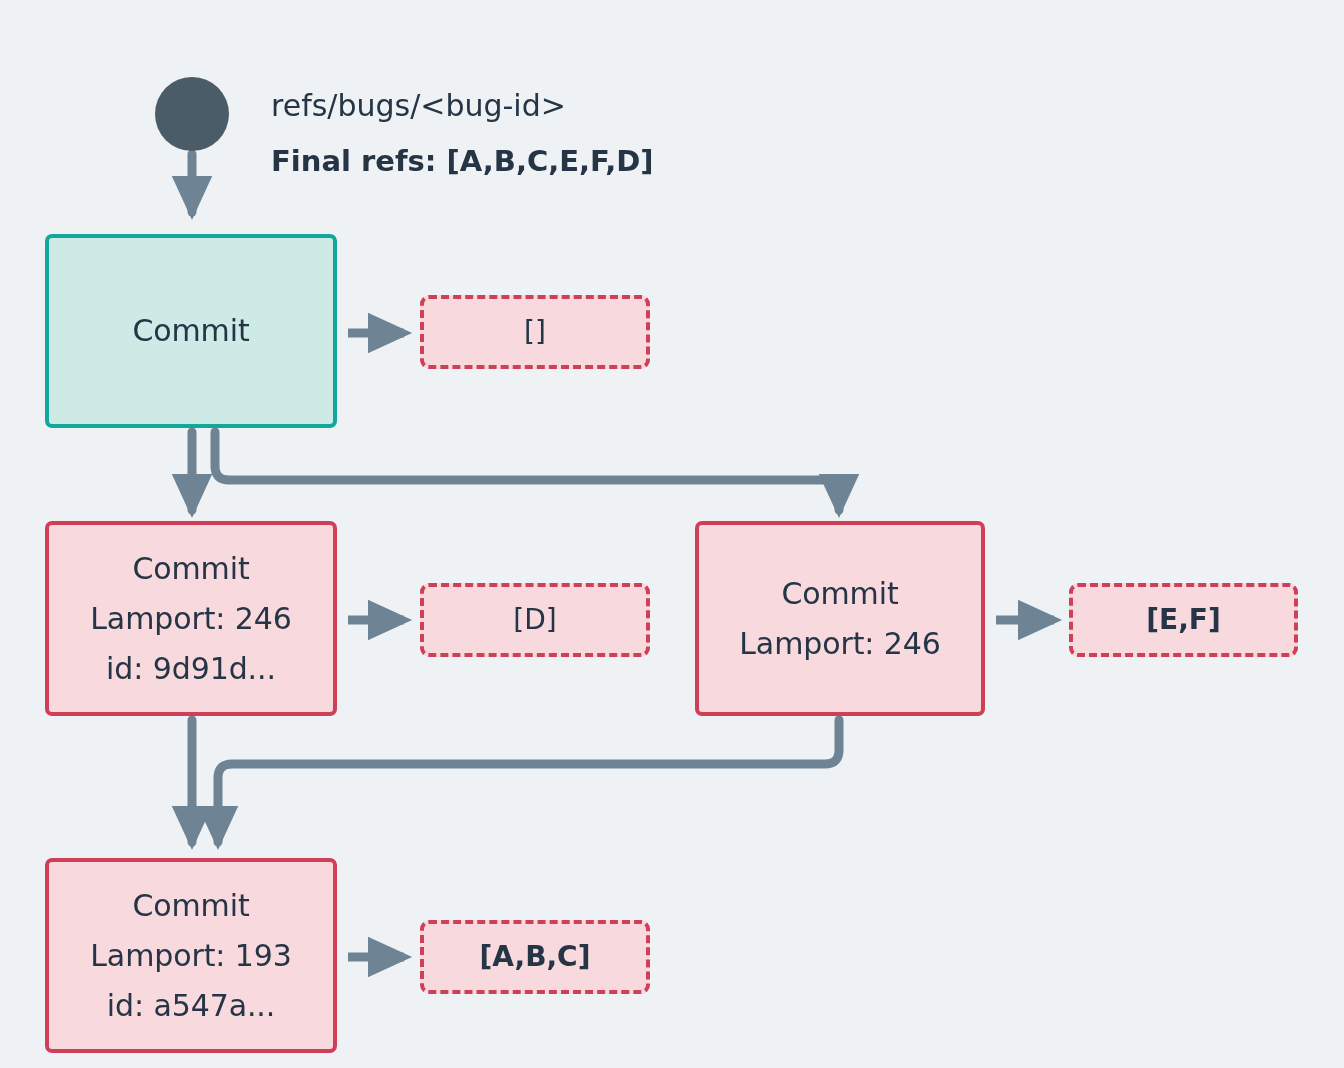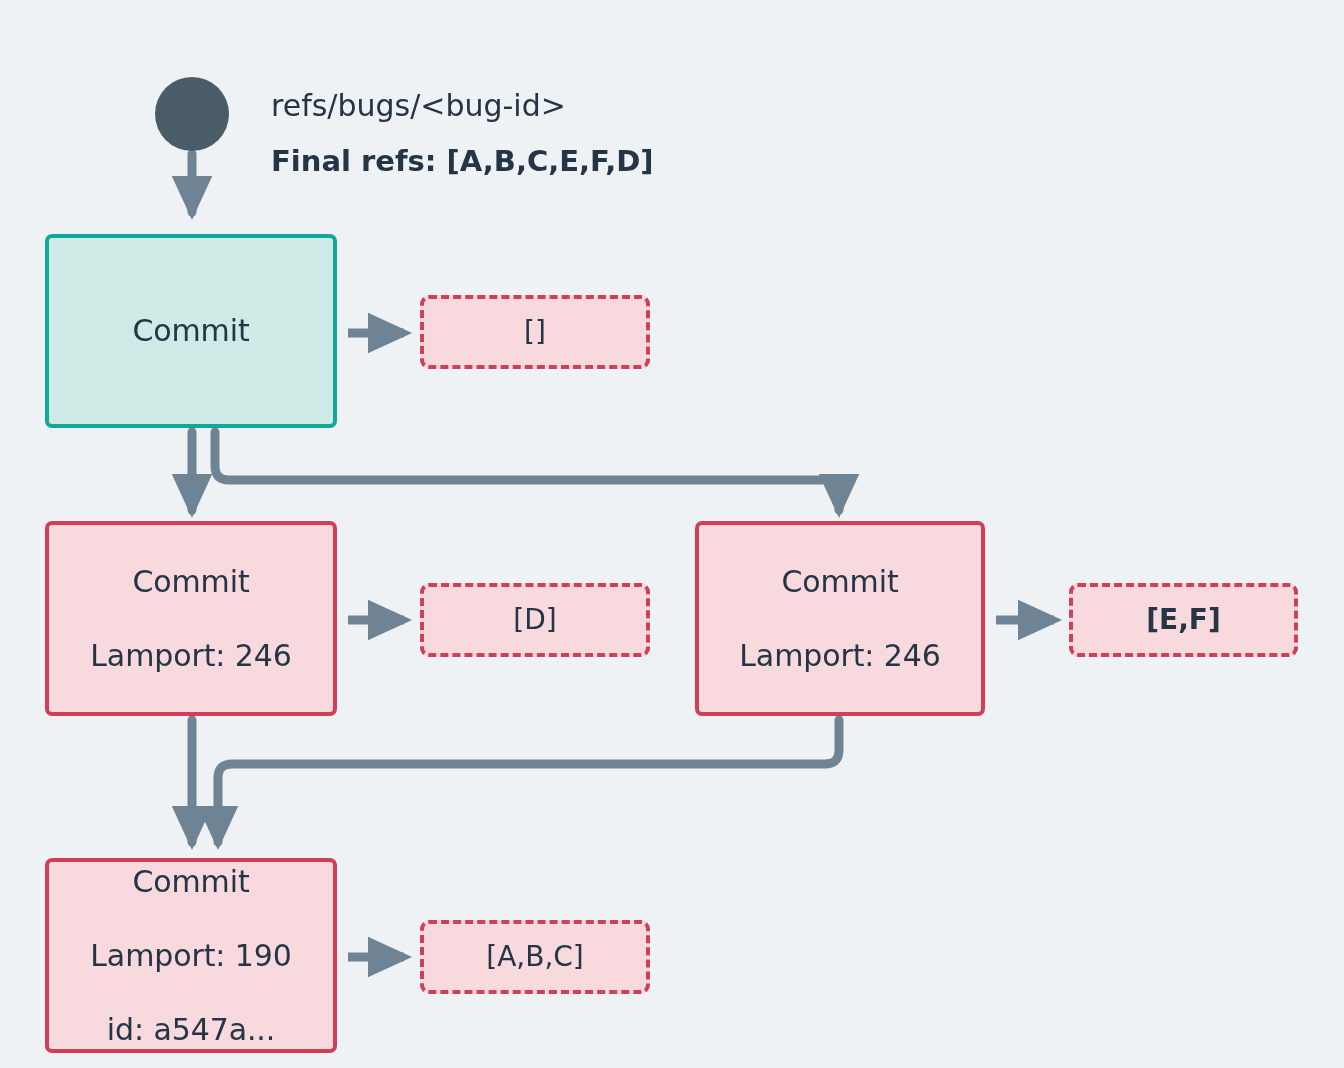--- a/index.html
+++ b/index.html
@@ -36,21 +36,20 @@
     display: flex;
     flex-direction: column;
     align-items: center;
     justify-content: center;
     border-radius: 7px;
   }
   .commit-node {
     border-width: 4px;
     border-style: solid;
     line-height: 1.0;
-    gap: 24px;
   }
   .commit-node .line {
     font-size: 30px;
     line-height: 50px;
     white-space: nowrap;
     letter-spacing: -0.1px;
   }
   .node-root {
     background: #cdeae6;
     border-color: #11a89a;
@@ -124,35 +123,36 @@
   <div class="node commit-node node-root" style="left:45px; top:202px; width:292px; height:194px;">
     <span class="line">Commit</span>
   </div>
   <div class="node ops-node" style="left:420px; top:263px; width:230px; height:74px;">
     <span>[]</span>
   </div>
 
   <div class="node commit-node node-pending" style="left:45px; top:489px; width:292px; height:195px;">
     <span class="line">Commit</span>
     <span class="line">Lamport: 246</span>
+    <span class="line">id: 9d91d...</span>
   </div>
   <div class="node ops-node" style="left:420px; top:551px; width:230px; height:74px;">
     <span>[D]</span>
   </div>
 
   <div class="node commit-node node-pending" style="left:695px; top:489px; width:290px; height:195px;">
     <span class="line">Commit</span>
     <span class="line">Lamport: 246</span>
   </div>
   <div class="node ops-node" style="left:1069px; top:551px; width:229px; height:74px;font-weight:bold;">
     <span>[E,F]</span>
   </div>
 
   <div class="node commit-node node-pending" style="left:45px; top:826px; width:292px; height:195px;">
     <span class="line">Commit</span>
-    <span class="line">Lamport: 190</span>
+    <span class="line">Lamport: 193</span>
     <span class="line">id: a547a...</span>
   </div>
-  <div class="node ops-node" style="left:420px; top:888px; width:230px; height:74px;">
+  <div class="node ops-node" style="left:420px; top:888px; width:230px; height:74px;font-weight:bold;">
     <span>[A,B,C]</span>
   </div>
 
 </div>
 
 </body></html>

